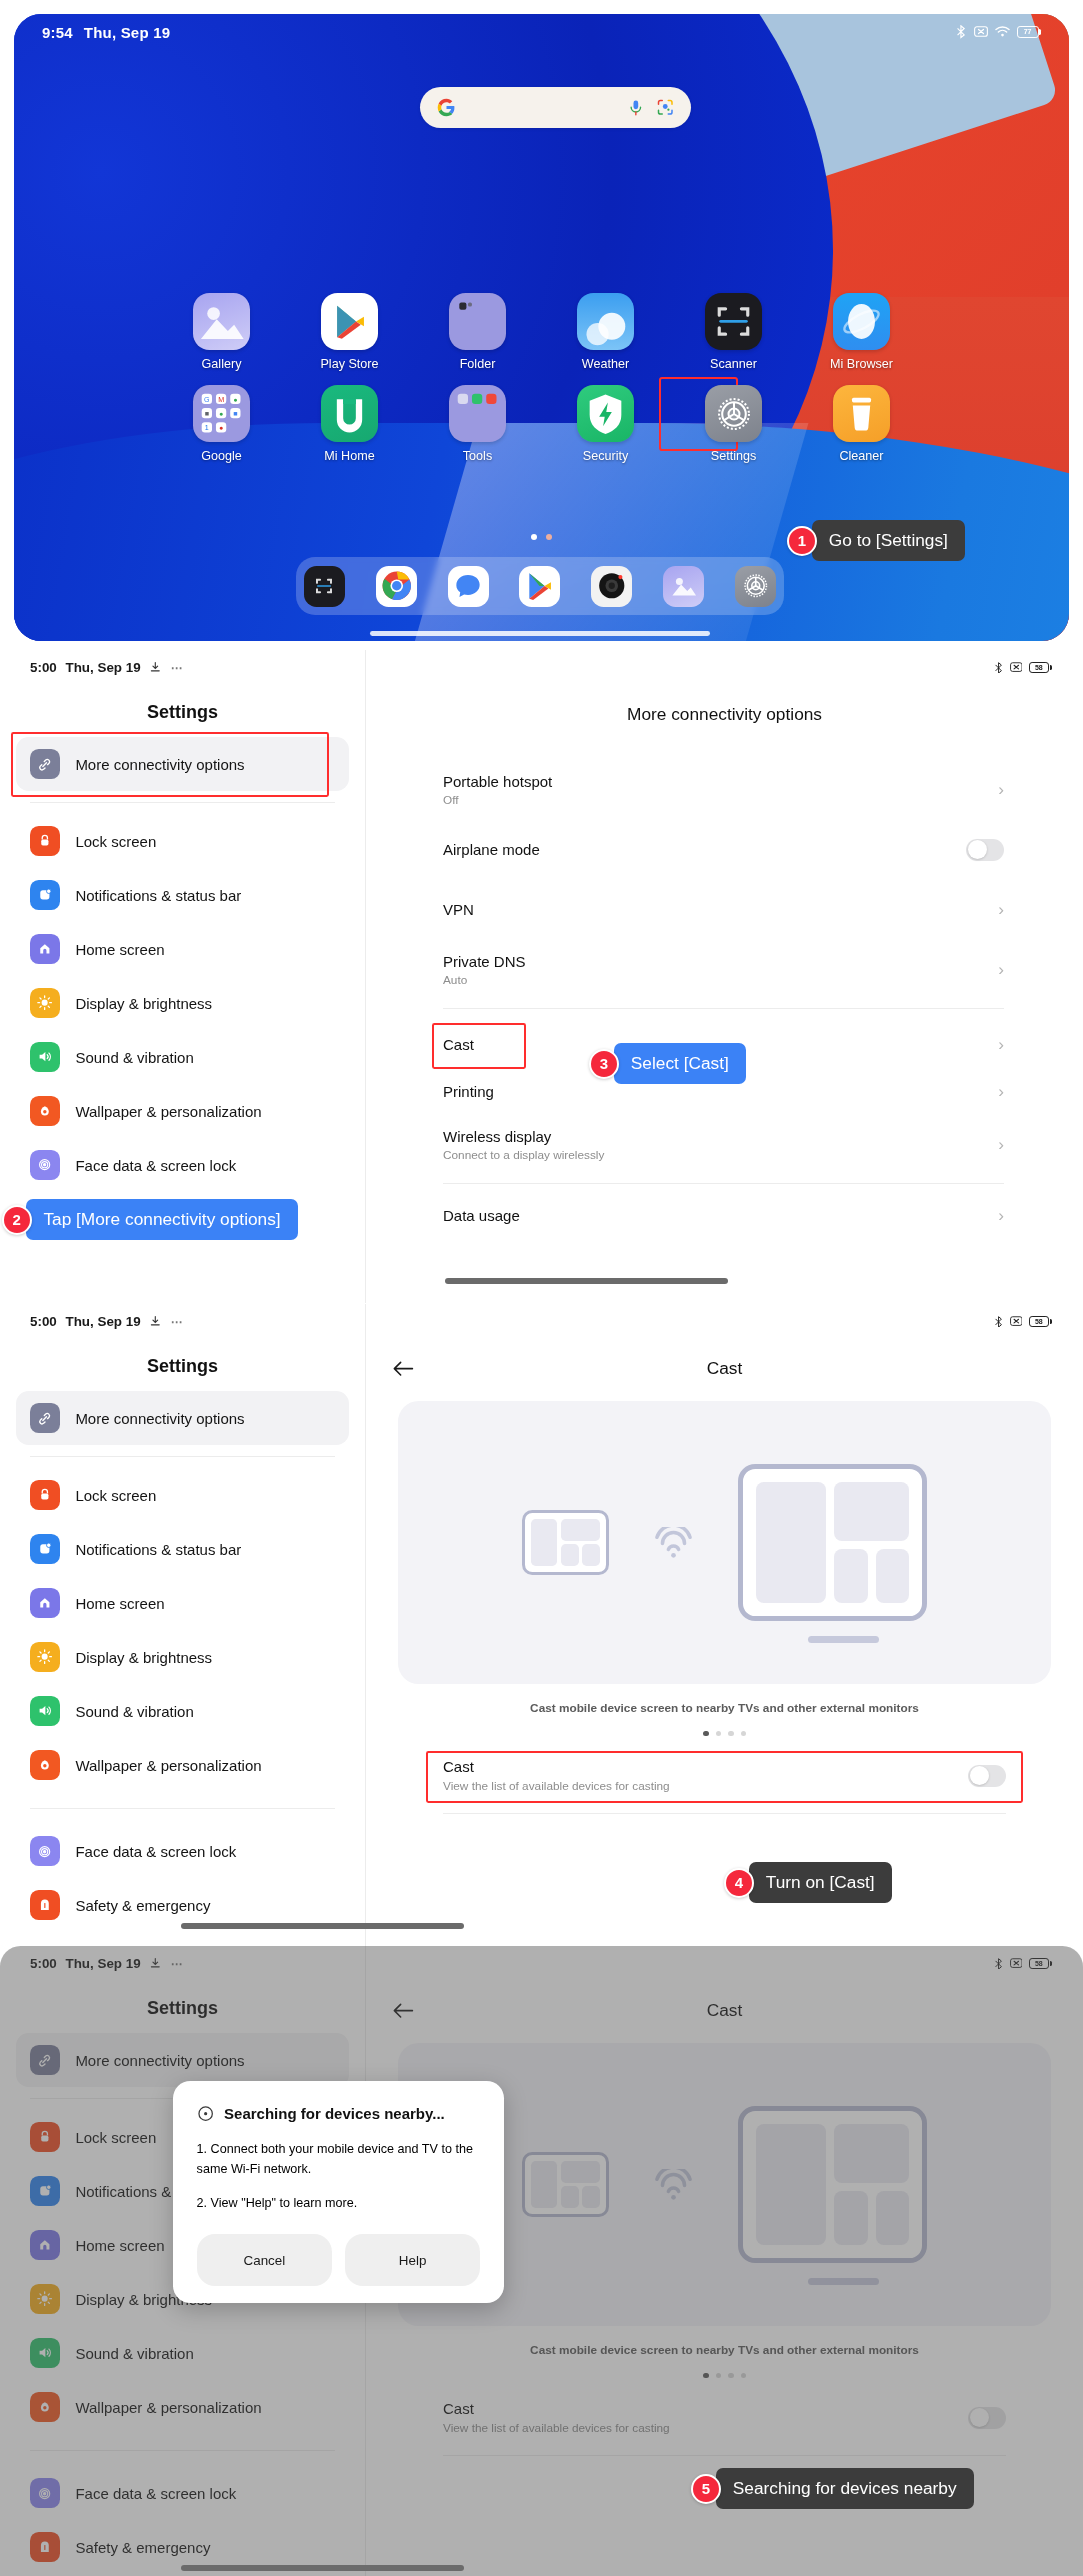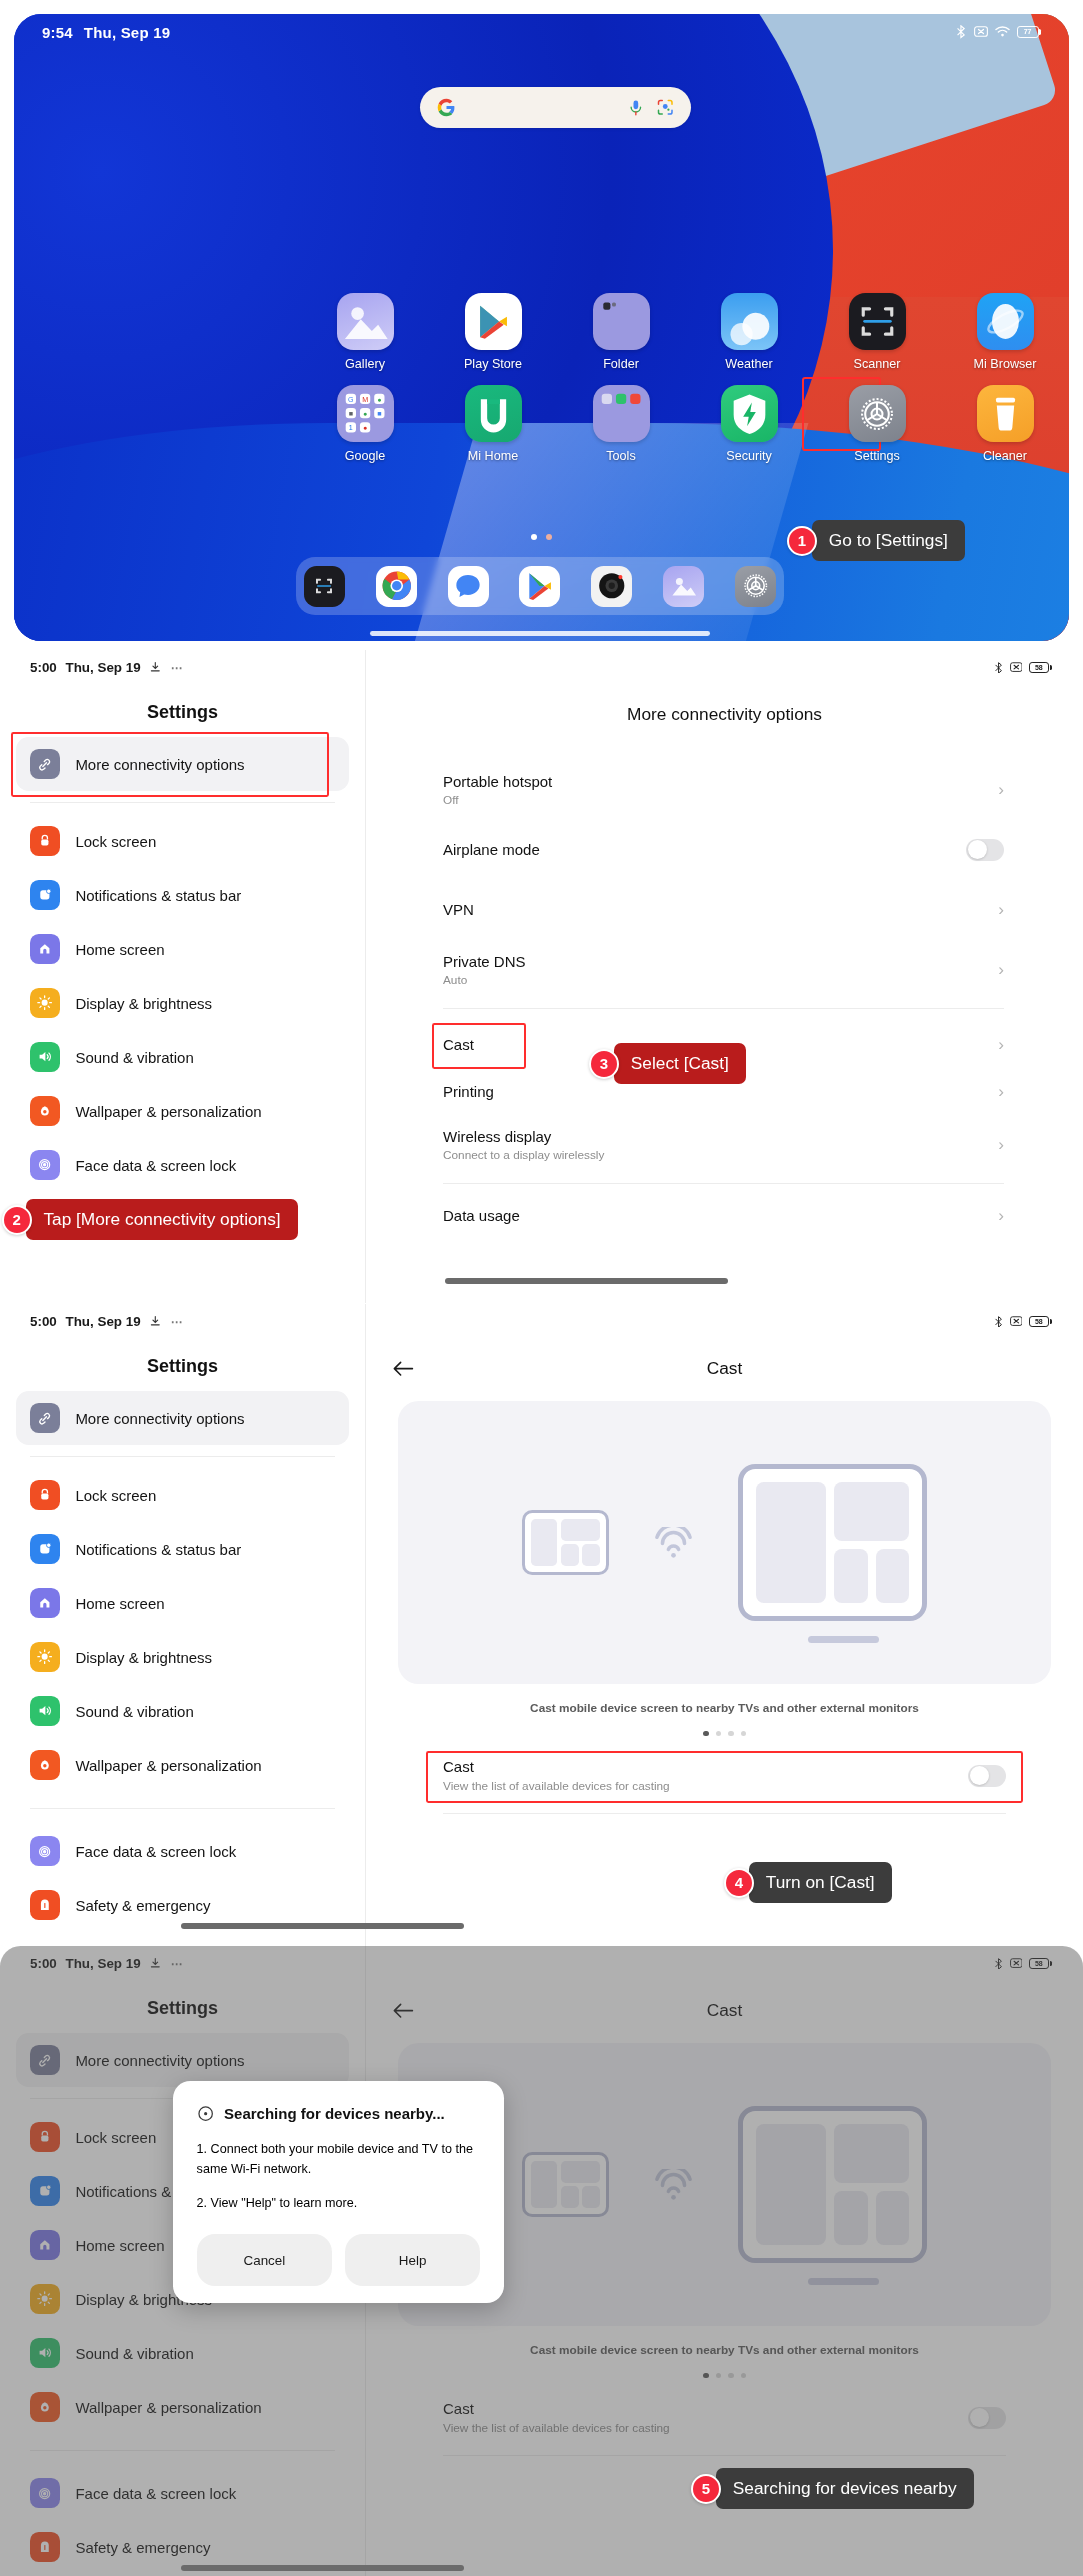--- a/index.html
+++ b/index.html
@@ -61,21 +61,21 @@
 
   .searchbar {
     position:absolute; left:406px; top:73px; width:271px; height:41px;
     background:#f6f2ec; border-radius:20.5px;
     display:flex; align-items:center; padding:0 17.3px; z-index:6;
     box-shadow:0 0.8px 3.1px rgba(0,0,0,.12);
   }
   .searchbar .sp { flex:1; }
 
   .appgrid { position:absolute; left:0; right:0; top:279px; z-index:5; }
-  .approw { display:flex; justify-content:flex-end; gap:0; margin-bottom:14px; }
+  .approw { display:flex; justify-content:center; gap:0; margin-bottom:14px; }
   .app { width:128px; display:flex; flex-direction:column; align-items:center; gap:7px; position:relative; }
   .appicon { width:57px; height:57px; border-radius:16.5px; display:flex; align-items:center; justify-content:center; overflow:hidden; position:relative; box-shadow:0 1.6px 3.9px rgba(0,0,0,.16); }
   .applabel { color:#fff; font-size:12.6px; font-weight:500; text-shadow:0 0.8px 2.4px rgba(0,0,0,.45); white-space:nowrap; }
 
   .ic-gallery { background:linear-gradient(160deg,#a7a4f0,#cfcdf7); }
   .ic-play { background:#fff; }
   .ic-folder { background:#9b99e0; }
   .ic-weather { background:linear-gradient(180deg,#3b9ef0,#7cc4f7); }
   .ic-scanner { background:#1b1b20; }
   .ic-browser { background:linear-gradient(180deg,#1fa3f5,#2f8ef0); }
@@ -194,21 +194,21 @@
   .badge {
     width:30px; height:30px; border-radius:50%; background:#f5283c; color:#fff;
     display:flex; align-items:center; justify-content:center;
     font-size:15px; font-weight:700; border:2.4px solid #fff; z-index:2;
     box-shadow:0 0.8px 3.1px rgba(0,0,0,.2);
   }
   .tip {
     background:#3c3c3c; color:#fff; font-size:17.3px; font-weight:500;
     padding:10.2px 17.3px; border-radius:7px; margin-left:-5.5px; white-space:nowrap;
   }
-  .tip.gray { background:#b91c1c; }
+  .tip.gray { background:#3b82f6; }
 
   
   .scrim { position:absolute; inset:0; background:rgba(80,80,80,.45); z-index:20; border-radius:0; }
   .dialog {
     position:absolute; left:173px; top:135px; width:331px;
     background:#fff; border-radius:17.3px; padding:23.6px 23.6px 17.3px; z-index:25;
     box-shadow:0 6.3px 23.6px rgba(0,0,0,.22);
   }
   .dlg-head { display:flex; align-items:center; gap:10.2px; font-size:15px; font-weight:700; color:#111; }
   .dlg-body { margin-top:17.3px; font-size:12.6px; line-height:1.6; color:#000000; }

